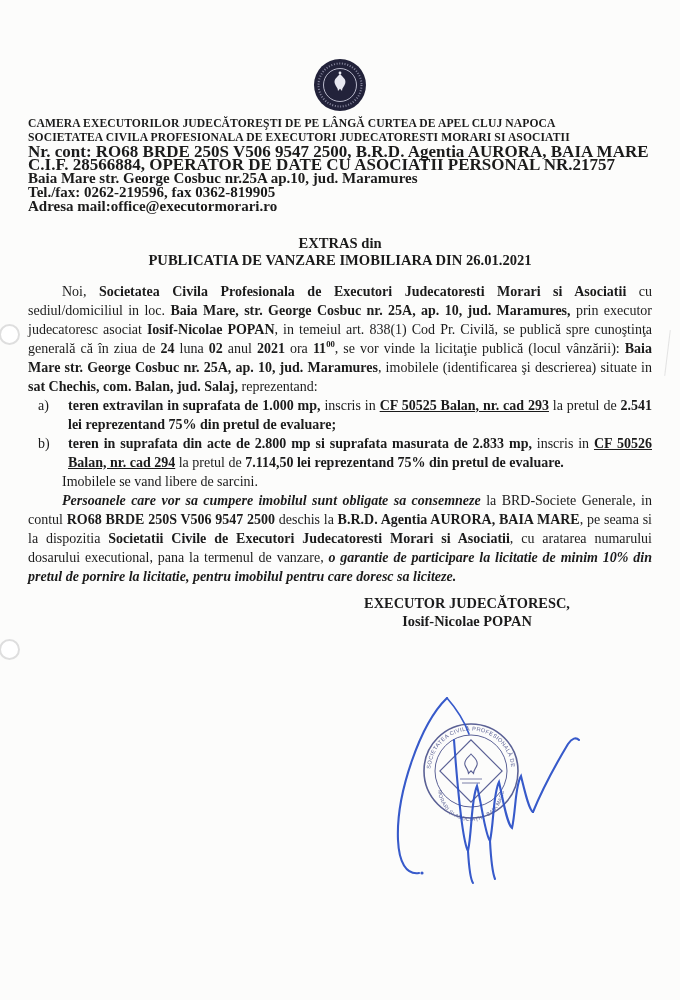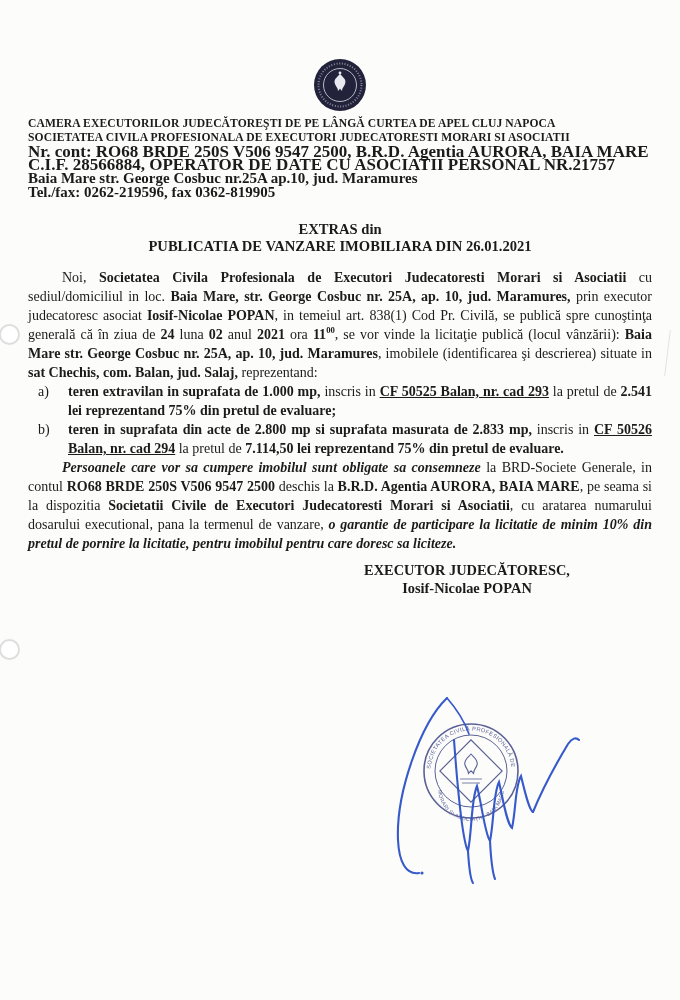--- a/index.html
+++ b/index.html
@@ -80,31 +80,33 @@
       </svg>
     </div>
 
     <div class="header-block">
       <div class="h-line h-lg">CAMERA EXECUTORILOR JUDECĂTOREŞTI DE PE LÂNGĂ CURTEA DE APEL CLUJ NAPOCA</div>
       <div class="h-line h-lg">SOCIETATEA CIVILA PROFESIONALA DE EXECUTORI JUDECATORESTI MORARI SI ASOCIATII</div>
       <div class="h-line h-md">Nr. cont: RO68 BRDE 250S V506 9547 2500, B.R.D. Agentia AURORA, BAIA MARE</div>
       <div class="h-line h-md">C.I.F.  28566884, OPERATOR DE DATE CU ASOCIATII PERSONAL NR.21757</div>
       <div class="h-line h-sm">Baia Mare str. George Cosbuc nr.25A ap.10, jud. Maramures</div>
       <div class="h-line h-sm">Tel./fax: 0262-219596, fax 0362-819905</div>
+      <div class="h-line h-sm">Adresa mail:office@executormorari.ro</div>
     </div>
 
     <div class="title-block">
       <div class="t-line">EXTRAS din</div>
       <div class="t-line">PUBLICATIA DE VANZARE IMOBILIARA DIN 26.01.2021</div>
     </div>
 
     <div class="body-block">
         <div class="para indent"><span>Noi, </span><span class="b">Societatea Civila Profesionala de Executori Judecatoresti Morari si Asociatii</span><span> cu sediul/domiciliul in loc. </span><span class="b">Baia Mare, str. George Cosbuc nr. 25A, ap. 10, jud. Maramures,</span><span> prin executor judecatoresc asociat </span><span class="b">Iosif-Nicolae POPAN</span><span>, in temeiul art. 838(1) Cod Pr. Civilă, se publică spre cunoştinţa generală că în ziua de </span><span class="b">24</span><span> luna </span><span class="b">02</span><span> anul </span><span class="b">2021</span><span> ora </span><span class="b">11</span><span class="b sup">00</span><span>, se vor vinde la licitaţie publică (locul vânzării): </span><span class="b">Baia Mare str. George Cosbuc nr. 25A, ap. 10, jud. Maramures</span><span>, imobilele (identificarea şi descrierea) situate in </span><span class="b">sat Chechis, com. Balan, jud. Salaj,</span><span> reprezentand:</span></div>
         <div class="para li"><span class="marker">a)</span><span class="b">teren extravilan in suprafata de 1.000 mp,</span><span> inscris in </span><span class="b u">CF 50525 Balan, nr. cad 293</span><span> la pretul de </span><span class="b">2.541 lei reprezentand 75% din pretul de evaluare;</span></div>
         <div class="para li"><span class="marker">b)</span><span class="b">teren in suprafata din acte de 2.800 mp si suprafata masurata de 2.833 mp,</span><span> inscris in </span><span class="b u">CF 50526 Balan, nr. cad 294</span><span> la pretul de </span><span class="b">7.114,50 lei reprezentand 75% din pretul de evaluare.</span></div>
+        <div class="para indent"><span>Imobilele se vand libere de sarcini.</span></div>
         <div class="para indent"><span class="b i">Persoanele care vor sa cumpere imobilul sunt obligate sa consemneze</span><span> la BRD-Societe Generale, in contul </span><span class="b">RO68 BRDE 250S V506 9547 2500</span><span>  deschis la </span><span class="b">B.R.D. Agentia AURORA, BAIA MARE</span><span>, pe seama si la dispozitia </span><span class="b">Societatii Civile de Executori Judecatoresti Morari si Asociatii</span><span>, cu aratarea numarului dosarului executional, pana la termenul de vanzare, </span><span class="b i">o garantie de participare la licitatie de minim 10% din pretul de pornire la licitatie, pentru imobilul pentru care doresc sa liciteze.</span></div>
       </div>
 
     <div class="executor-block">
       <div>EXECUTOR JUDECĂTORESC,</div>
       <div>Iosif-Nicolae POPAN</div>
     </div>
 
   </div>
 

